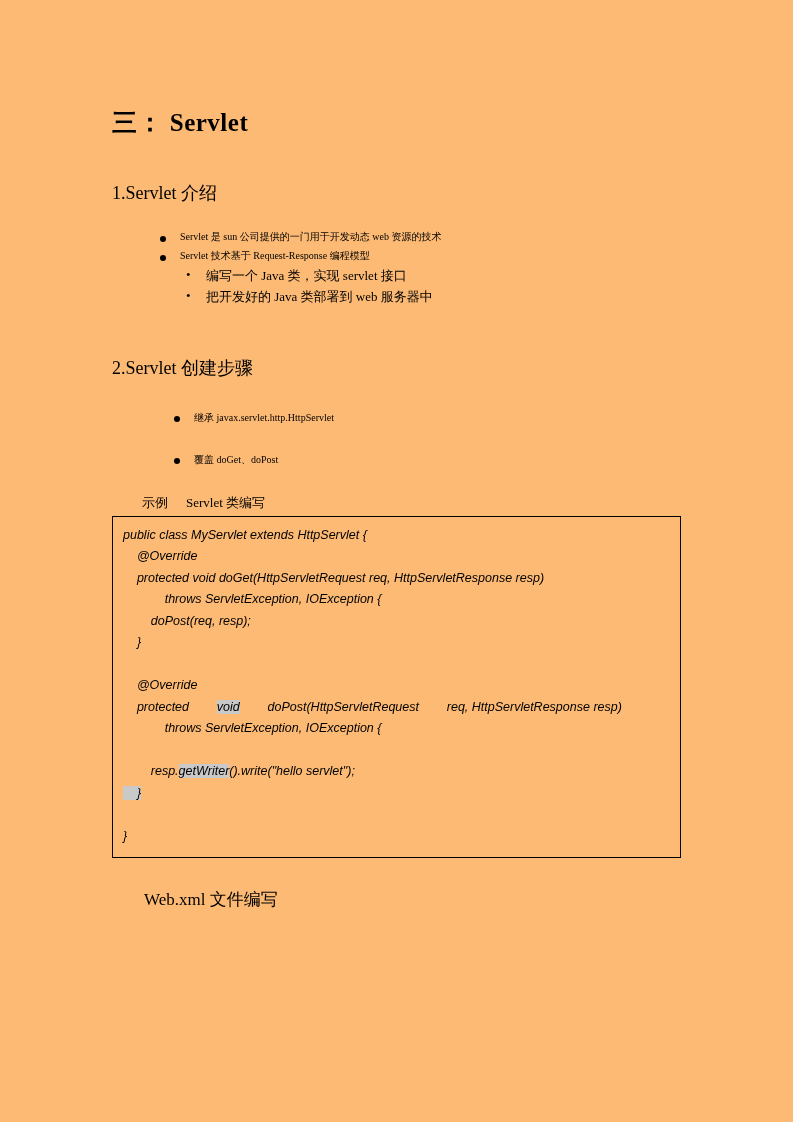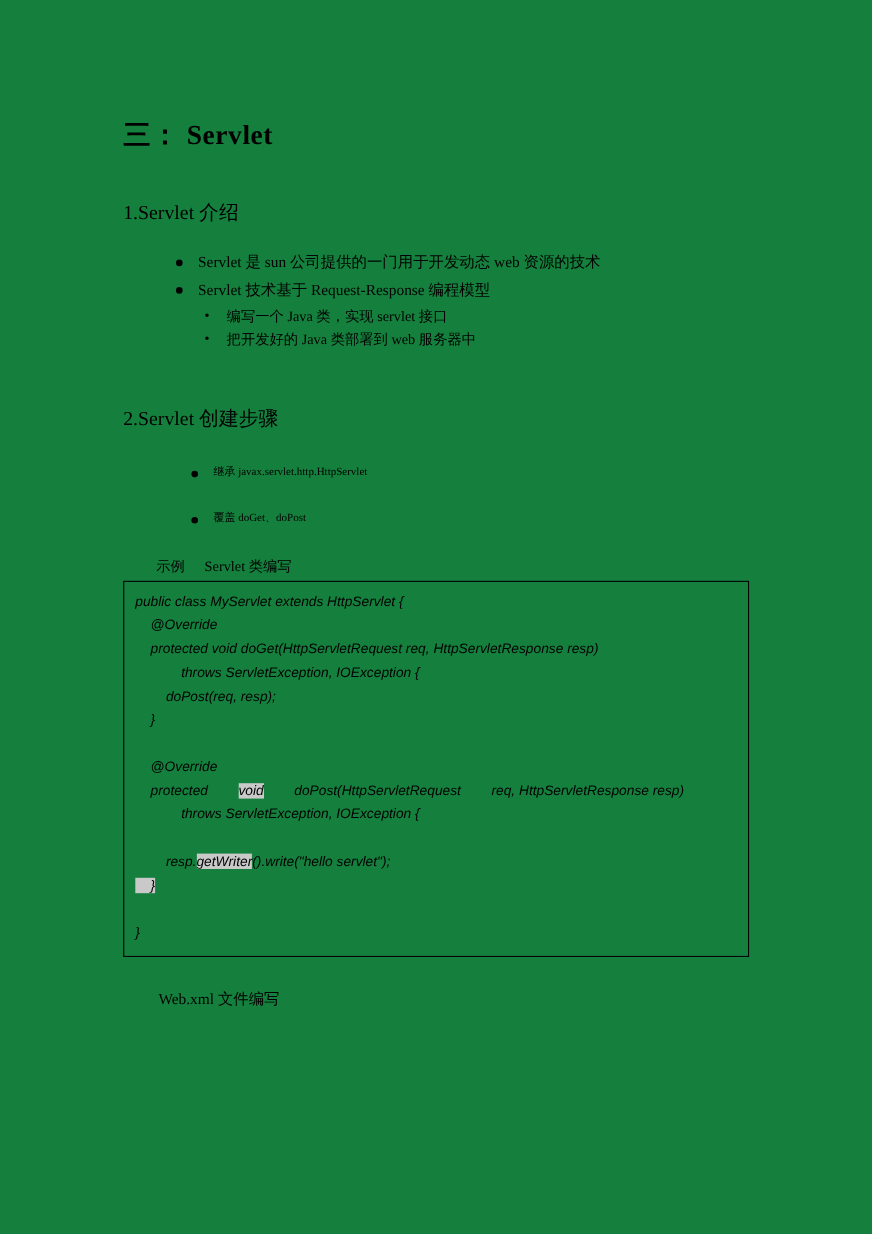--- a/index.html
+++ b/index.html
@@ -8,21 +8,21 @@
     background: #ffffff;
   }
   body {
     font-family: "Liberation Serif", serif;
     color: #000000;
   }
   .page {
     position: relative;
     width: 793px;
     height: 1122px;
-    background: #15803d;
+    background: #fdba74;
     overflow: hidden;
     box-sizing: border-box;
     padding: 96px 112px 80px 112px;
   }
   .doc-title {
     font-family: "Liberation Serif", serif;
     font-size: 25px;
     font-weight: bold;
     margin: 10px 0 0 0;
     letter-spacing: 0.5px;
@@ -33,21 +33,21 @@
     font-weight: normal;
     margin: 42px 0 0 0;
   }
   .bullet-list {
     list-style: none;
     margin: 24px 0 0 0;
     padding: 0 0 0 46px;
   }
   .bullet-list li {
     position: relative;
-    font-size: 14px;
+    font-size: 10px;
     line-height: 1.55;
     margin: 0 0 3px 0;
     padding-left: 22px;
   }
   .bullet-list li::before {
     content: "";
     position: absolute;
     left: 2px;
     top: 7px;
     width: 6px;
@@ -111,21 +111,21 @@
     font-style: italic;
     font-size: 12.5px;
     line-height: 1.72;
     white-space: pre-wrap;
     word-break: break-word;
   }
   .code-box .hl {
     background: #c9c9c9;
   }
   .footer-note {
-    font-size: 14px;
+    font-size: 17px;
     margin: 30px 0 0 32px;
   }
 </style>
 </head>
 <body>
 
 <div class="page">
 
   <h1 class="doc-title">三： Servlet</h1>
 

